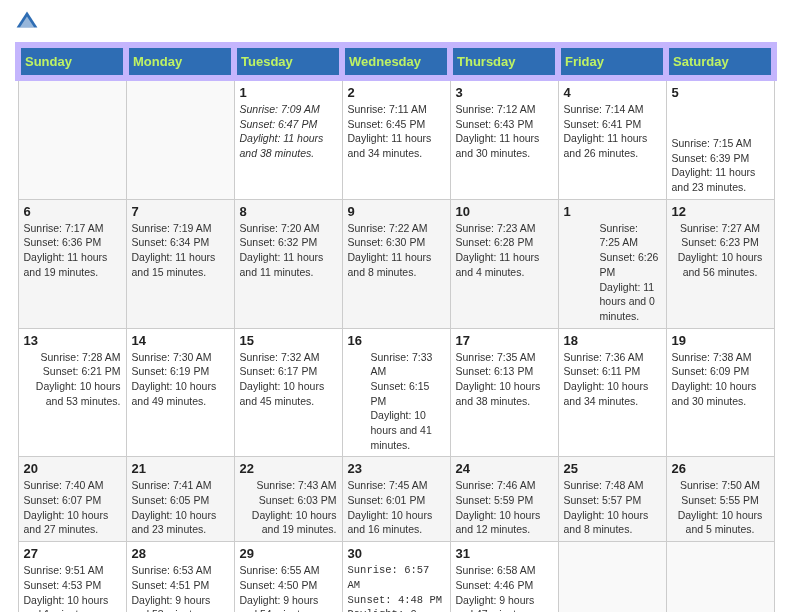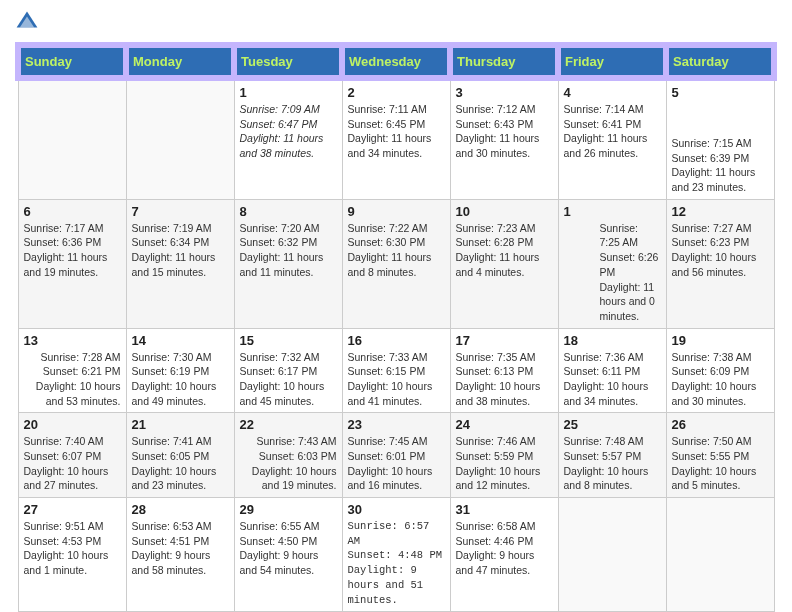--- a/index.html
+++ b/index.html
@@ -184,21 +184,21 @@
 Daylight: 11 hours and 4 minutes.</div>
         </td>
         <td>
           <span class="day-num">1</span>
           <div class="day-info" style="white-space: pre-line; margin-left: 36px;">Sunrise: 7:25 AM
 Sunset: 6:26 PM
 Daylight: 11 hours and 0 minutes.</div>
         </td>
         <td>
           <span class="day-num">12</span>
-          <div class="day-info" style="white-space: pre-line;">Sunrise: 7:27 AM
+          <div class="day-info" style="white-space: pre-line; text-align: center;">Sunrise: 7:27 AM
 Sunset: 6:23 PM
 Daylight: 10 hours and 56 minutes.</div>
         </td>
       </tr>
       <tr>
         <td>
           <span class="day-num">13</span>
           <div class="day-info" style="white-space: pre-line; text-align: right;">Sunrise: 7:28 AM
 Sunset: 6:21 PM
 Daylight: 10 hours and 53 minutes.</div>
@@ -210,21 +210,21 @@
 Daylight: 10 hours and 49 minutes.</div>
         </td>
         <td>
           <span class="day-num">15</span>
           <div class="day-info" style="white-space: pre-line;">Sunrise: 7:32 AM
 Sunset: 6:17 PM
 Daylight: 10 hours and 45 minutes.</div>
         </td>
         <td>
           <span class="day-num">16</span>
-          <div class="day-info" style="white-space: pre-line;">Sunrise: 7:33 AM
+          <div class="day-info" style="white-space: pre-line; margin-left: 23px;">Sunrise: 7:33 AM
 Sunset: 6:15 PM
 Daylight: 10 hours and 41 minutes.</div>
         </td>
         <td>
           <span class="day-num">17</span>
           <div class="day-info" style="white-space: pre-line;">Sunrise: 7:35 AM
 Sunset: 6:13 PM
 Daylight: 10 hours and 38 minutes.</div>
         </td>
         <td>
@@ -272,21 +272,21 @@
 Daylight: 10 hours and 12 minutes.</div>
         </td>
         <td>
           <span class="day-num">25</span>
           <div class="day-info" style="white-space: pre-line;">Sunrise: 7:48 AM
 Sunset: 5:57 PM
 Daylight: 10 hours and 8 minutes.</div>
         </td>
         <td>
           <span class="day-num">26</span>
-          <div class="day-info" style="white-space: pre-line;">Sunrise: 7:50 AM
+          <div class="day-info" style="white-space: pre-line; text-align: center;">Sunrise: 7:50 AM
 Sunset: 5:55 PM
 Daylight: 10 hours and 5 minutes.</div>
         </td>
       </tr>
       <tr>
         <td>
           <span class="day-num">27</span>
           <div class="day-info" style="white-space: pre-line;">Sunrise: 9:51 AM
 Sunset: 4:53 PM
 Daylight: 10 hours and 1 minute.</div>

